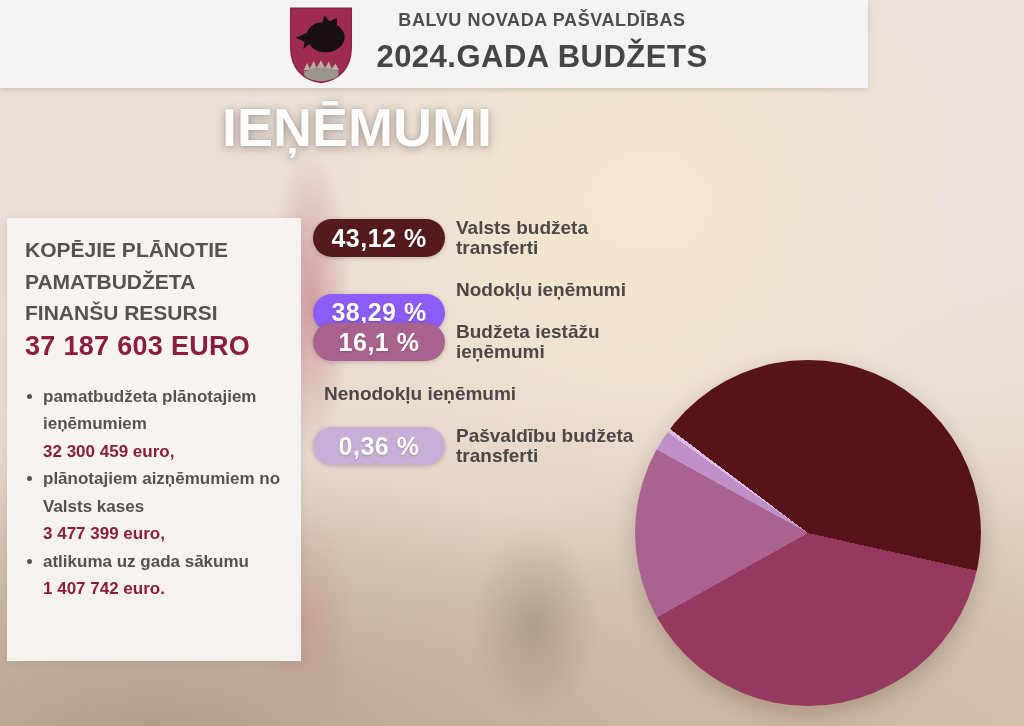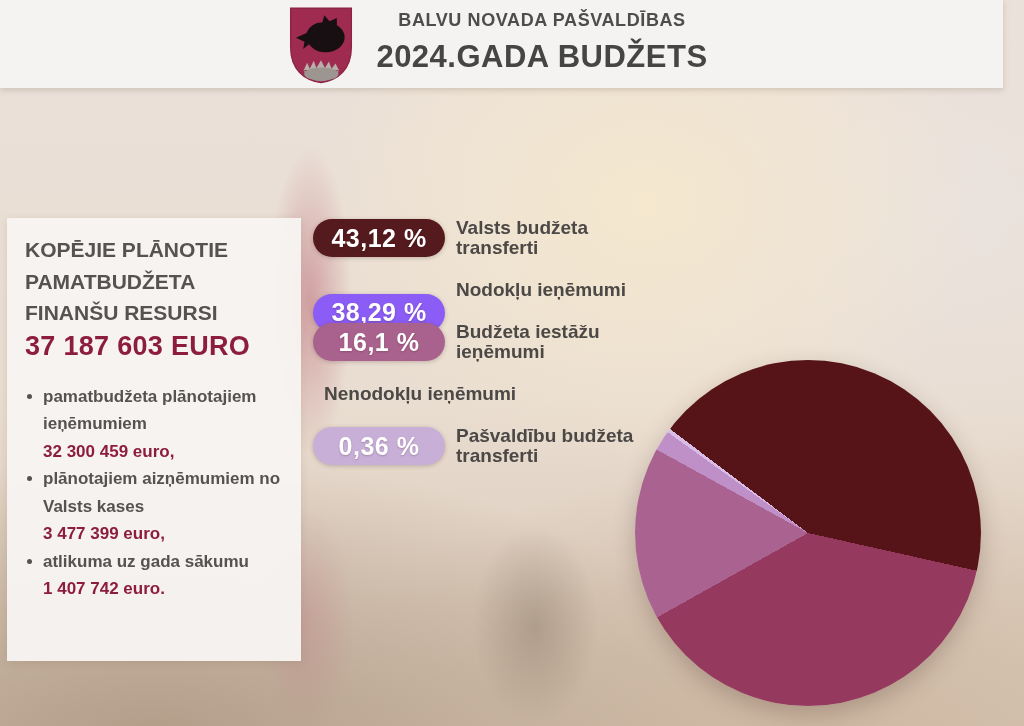--- a/index.html
+++ b/index.html
@@ -15,21 +15,21 @@
       radial-gradient(70px 160px at 306px 620px, rgba(190,120,130,.30), rgba(190,120,130,0) 70%),
       radial-gradient(90px 140px at 535px 625px, rgba(120,104,88,.35), rgba(120,104,88,0) 70%),
       radial-gradient(520px 420px at 63% 28%, #f5e8cf 0%, rgba(245,232,207,0) 65%),
       radial-gradient(480px 380px at 92% 28%, #eae2dd 0%, rgba(234,226,221,0) 70%),
       radial-gradient(900px 420px at 15% 102%, #b29d89 0%, rgba(178,157,137,0) 68%),
       radial-gradient(700px 380px at 78% 100%, #cdb8a2 0%, rgba(205,184,162,0) 70%),
       linear-gradient(180deg, #ebe1da 0%, #e9ddd1 55%, #d6c4b2 100%);
   }
 
   
-  .header { position:absolute; left:0; top:0; width:1003px; height:88px;
+  .header { position:absolute; left:0; top:0; width:868px; height:88px;
     background:#f5f3f1; box-shadow:0 2px 6px rgba(120,100,80,.25);
     display:flex; align-items:center; }
   .crest { position:absolute; left:288px; top:6px; width:66px; height:78px; display:block; }
   .header-text { position:absolute; left:372px; top:10px; width:340px; text-align:center; color:#4a4a49; }
   .org-name { font-size:18px; font-weight:bold; letter-spacing:.6px; color:#4e4d4c; }
   .budget-title { font-size:31px; font-weight:bold; letter-spacing:.5px; color:#454545; margin-top:8px; }
 
   
   .hero-title { position:absolute; left:222px; top:96px; font-size:54px; font-weight:bold;
     color:#fdfcfb; text-shadow:0 2px 10px rgba(110,90,80,.55), 0 0 2px rgba(120,100,90,.35); }
@@ -82,20 +82,21 @@
       <path d="M23,96 C27,107 38,113 50,114 C62,113 73,107 78,96 C70,102 60,105 50,105 C40,105 30,102 23,96 Z
                M25,97 A25,16 0 0 0 76,97 A25,16 0 0 1 25,97 Z" fill="#9d9690"></path>
       <ellipse cx="50.5" cy="103" rx="26" ry="10" fill="#9d9690"></ellipse>
     </svg>
     <div class="header-text">
       <div class="org-name">BALVU NOVADA PAŠVALDĪBAS</div>
       <div class="budget-title">2024.GADA BUDŽETS</div>
     </div>
   </header>
 
+  <h1 class="hero-title">IEŅĒMUMI</h1>
 
   <aside class="panel">
     <p class="intro">KOPĒJIE PLĀNOTIE PAMATBUDŽETA FINANŠU RESURSI</p>
     <p class="total">37 187 603 EURO</p>
     <ul>
       <li>
         <span>pamatbudžeta plānotajiem ieņēmumiem</span>
         <span class="amt">32 300 459 euro,</span>
       </li>
       <li>

